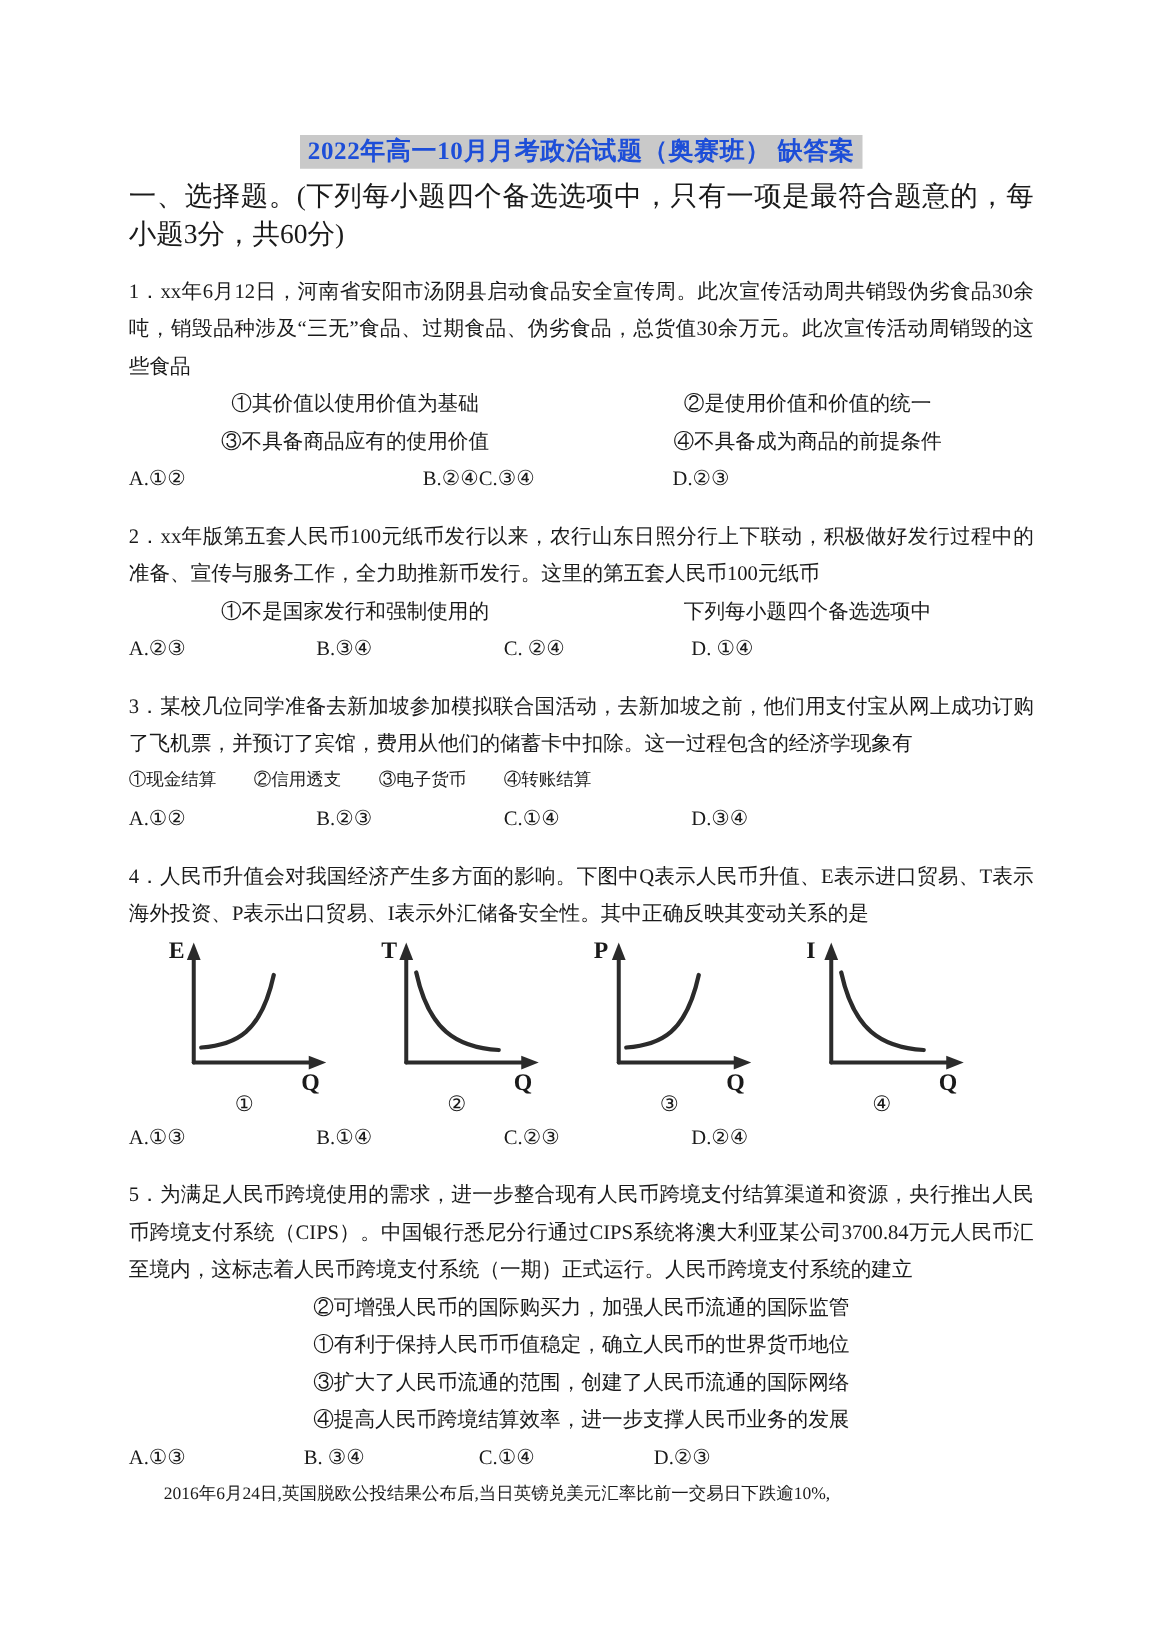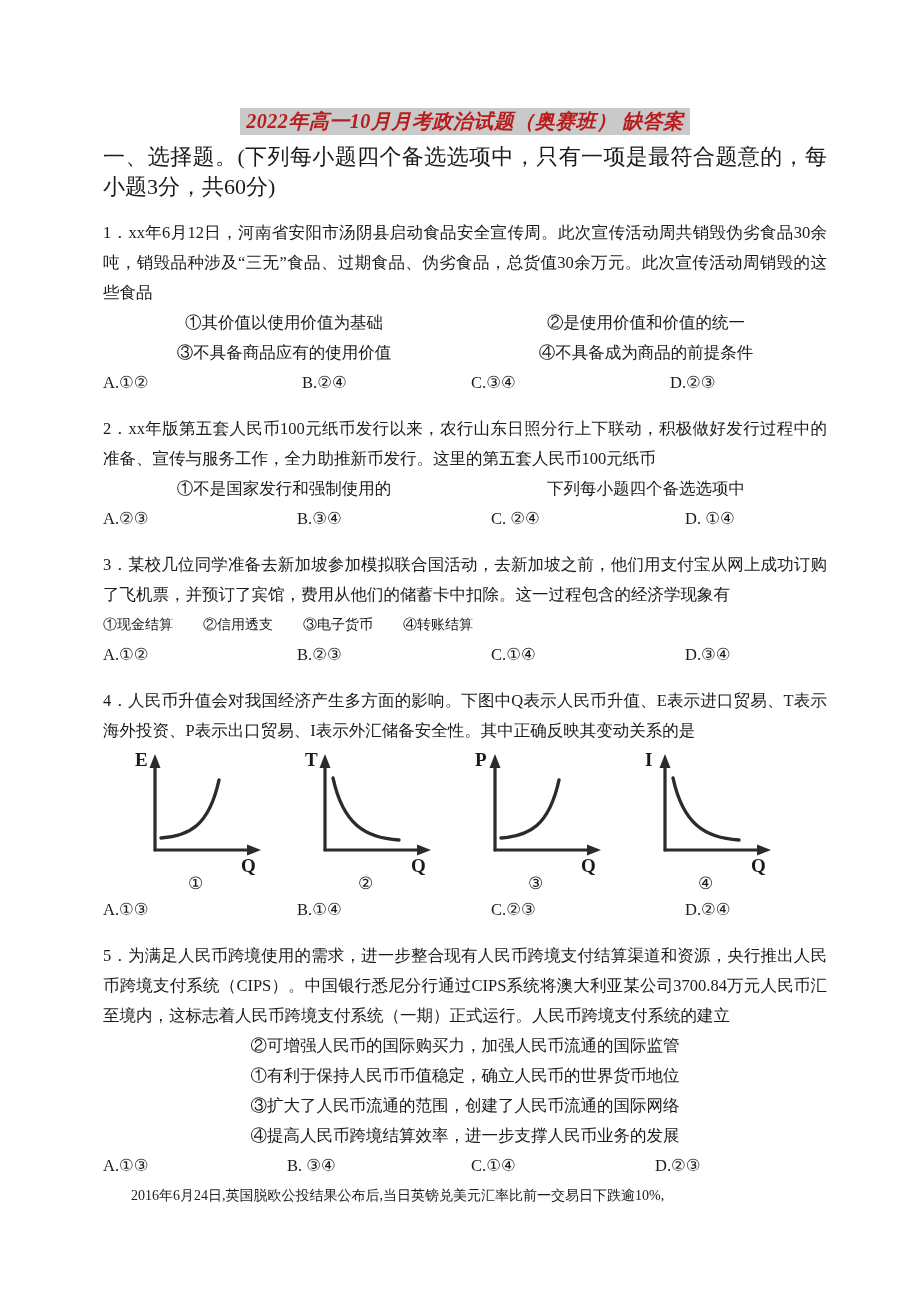--- a/index.html
+++ b/index.html
@@ -32,24 +32,23 @@
   
   .doc-title {
     text-align: center;
     font-size: 20px;
     line-height: 30px;
     font-weight: 700;
     margin: 0 0 6px 0;
     letter-spacing: 0.5px;
   }
   .doc-title .hl {
-    color: #b91c1c;
+    color: #1d4ed8;
     background: #c9c9c9;
     padding: 2px 6px 3px 6px;
-    font-style: italic;
   }
 
   
   .section-head {
     font-size: 22px;
     line-height: 30px;
     margin: 0 0 2px 0;
     text-align: justify;
   }
 
@@ -89,29 +88,28 @@
     font-size: 14px;
     line-height: 30px;
   }
   .sub-inline span { margin-right: 30px; }
 
   
   .answer-row {
     display: flex;
     font-size: 16.5px;
     line-height: 30px;
-    gap: 44px;
   }
   .answer-row .ans {
     width: 150px;
     flex: 0 0 auto;
   }
   .answer-row.tight .ans { width: 140px; }
   .answer-row.q1 .ans:nth-child(1) { width: 155px; }
-  .answer-row.q1 .ans:nth-child(2) { width: 125px; }
+  .answer-row.q1 .ans:nth-child(2) { width: 125px; text-align: right; }
   .answer-row.q1 .ans:nth-child(3) { width: 155px; }
 
   
   .figure-block {
     margin: 4px 0 0 0;
     padding: 0;
   }
   .graph-row {
     display: flex;
     justify-content: flex-start;

